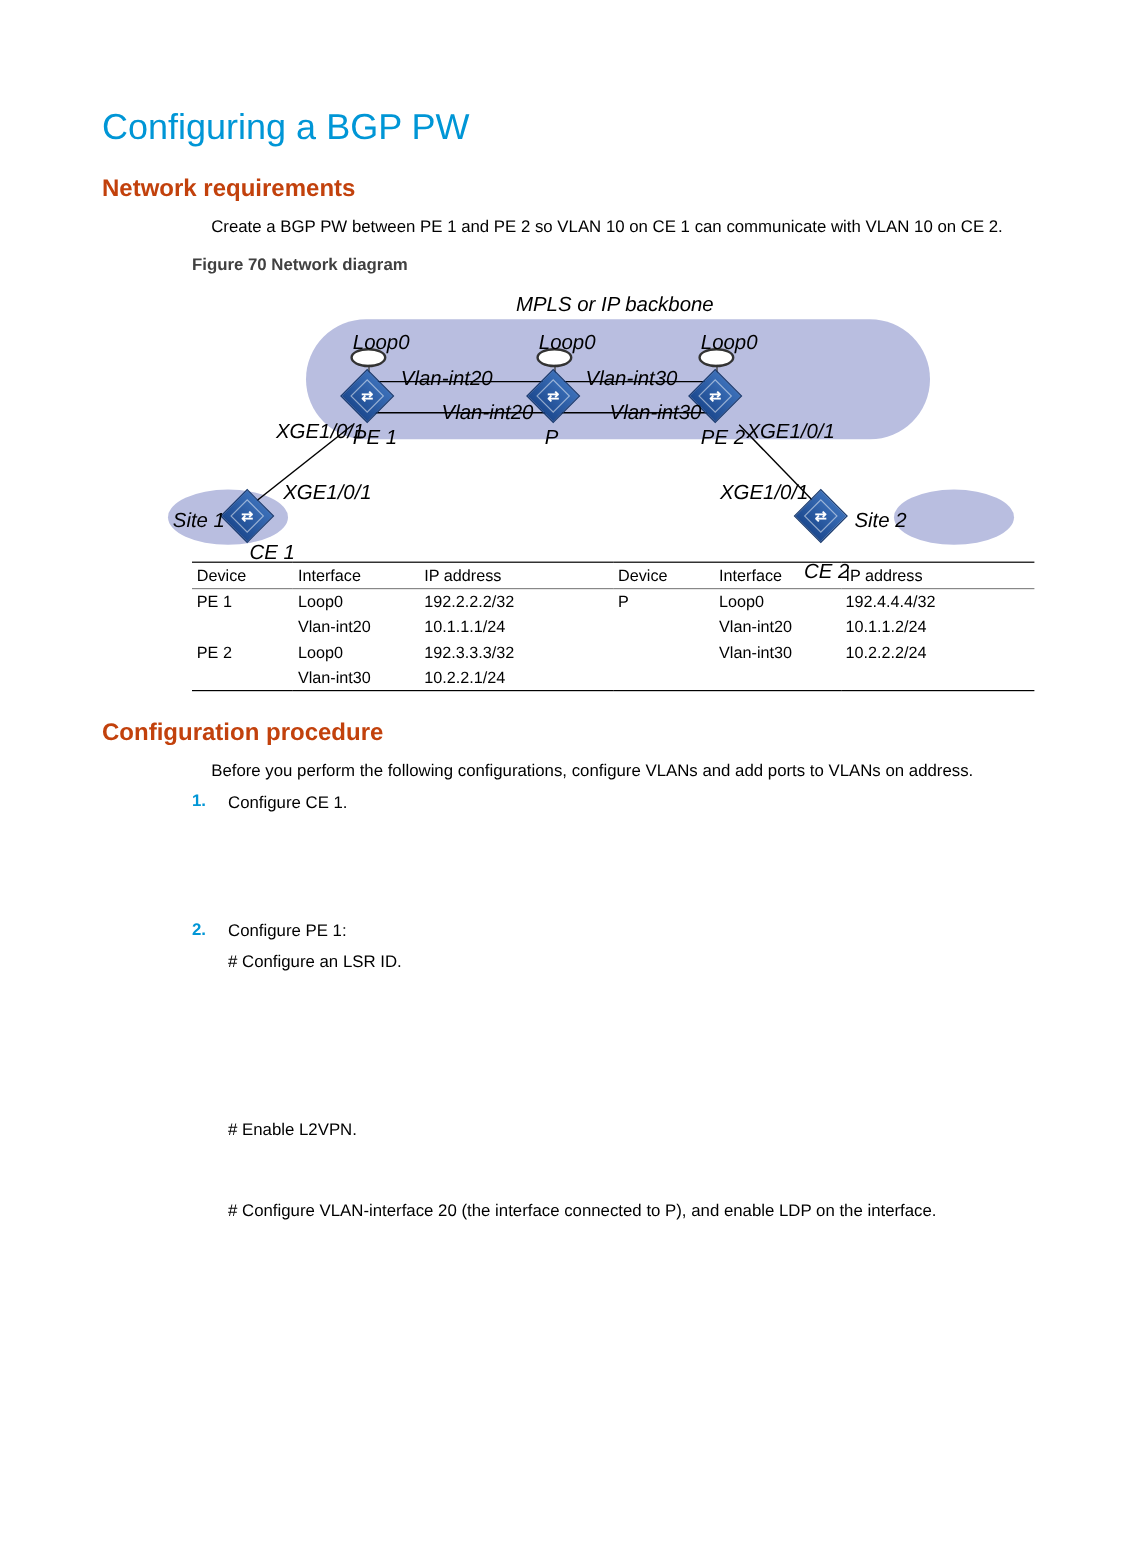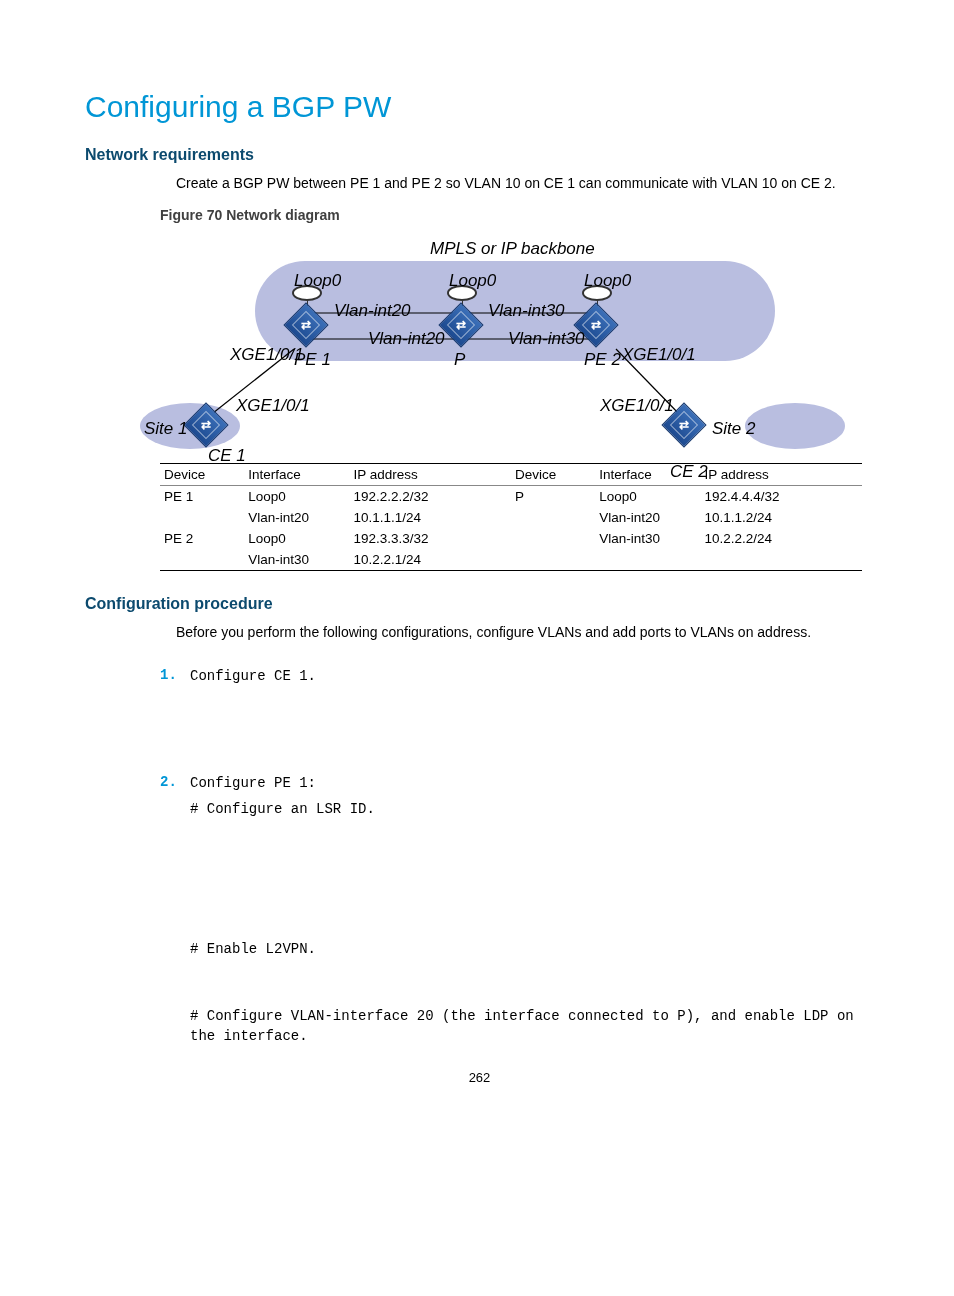--- a/index.html
+++ b/index.html
@@ -14,23 +14,23 @@
   .page {
     padding: 90px 80px 40px 85px;
   }
   h1 {
     color: #0096d6;
     font-weight: normal;
     font-size: 30px;
     margin: 0 0 22px 0;
   }
   h2 {
-    color: #0c4a6e;
+    color: #c2410c;
     font-weight: bold;
-    font-size: 16px;
+    font-size: 20px;
     margin: 0 0 10px 0;
   }
   .body-indent {
     margin-left: 75px;
   }
   p {
     margin: 6px 16px;
     line-height: 1.4;
   }
   .fig-caption {
@@ -129,24 +129,23 @@
   table.ip thead tr {
     border-top: 1px solid #000;
     border-bottom: 1px solid #888;
   }
   table.ip tbody tr.last {
     border-bottom: 1px solid #000;
   }
   
   ol.proc {
     padding-left: 0;
-    margin: 24px 0;
+    margin: 6px 0;
     list-style: none;
     counter-reset: step;
-    font-family: Liberation Mono, monospace;
   }
   ol.proc > li {
     counter-increment: step;
     position: relative;
     padding-left: 30px;
     margin-bottom: 14px;
   }
   ol.proc > li::before {
     content: counter(step) ".";
     position: absolute;
@@ -314,14 +313,13 @@
           <div class="gap-md"></div>
           <p># Enable L2VPN.</p>
           <div class="gap-a"></div>
           <div class="gap-b"></div>
           <p># Configure VLAN-interface 20 (the interface connected to P), and enable LDP on the interface.</p>
         </div>
       </li>
     </ol>
   </div>
 
-  <div class="pgnum">262</div>
 </div>
 
 </body></html>

